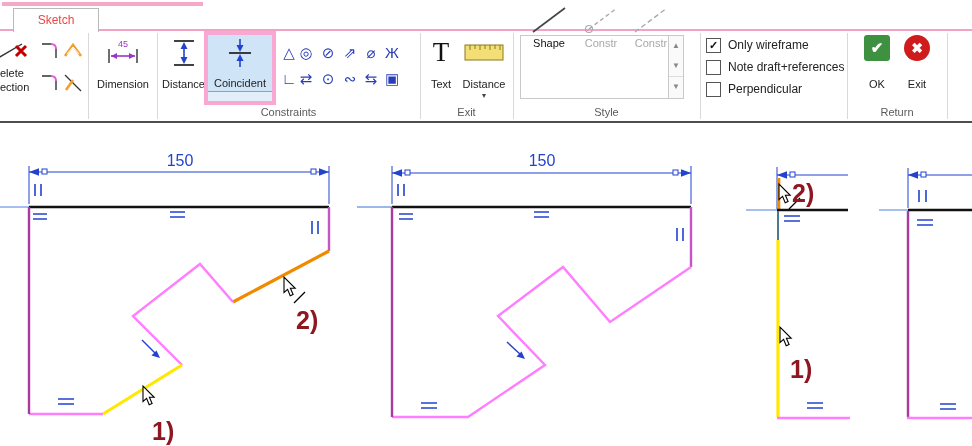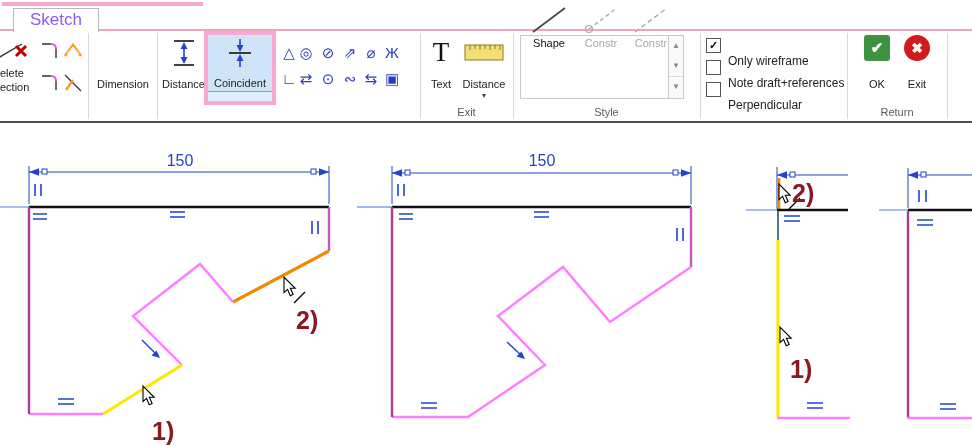--- a/index.html
+++ b/index.html
@@ -1,39 +1,39 @@
 <!DOCTYPE html>
 <html><head>
 <meta charset="utf-8">
 <style>
   html,body{margin:0;padding:0;background:#fff;}
   body{width:972px;height:446px;overflow:hidden;font-family:"Liberation Sans",sans-serif;-webkit-font-smoothing:antialiased;}
   .ribbon{position:absolute;top:0;left:0;width:972px;height:127px;background:#fff;}
   .pink-strip{position:absolute;left:2px;top:2px;width:201px;height:4px;background:#f5a9c6;}
   .tab-line{position:absolute;left:0;top:29px;width:972px;height:2px;background:#f2a3c4;}
-  .tab{position:absolute;left:13px;top:8px;width:84px;height:23px;background:#fff;border:1px solid #b9b9b9;border-bottom:none;z-index:3;font-size:17px;color:#8b5cf6;text-align:center;line-height:22px;}
+  .tab{position:absolute;left:13px;top:8px;width:84px;height:23px;background:#fff;border:1px solid #b9b9b9;border-bottom:none;z-index:3;font-size:12px;color:#ef4444;text-align:center;line-height:22px;}
   .sep{position:absolute;top:33px;height:86px;width:1px;background:#d9d9d9;}
   .grouplabel{position:absolute;top:106px;font-size:11px;color:#5a5a5a;text-align:center;}
   .bigbtn{position:absolute;top:33px;height:72px;text-align:center;font-size:11px;color:#222;cursor:default;}
   .bigbtn .blabel{position:absolute;left:0;right:0;top:45px;}
   .bigbtn .bicon{position:absolute;left:0;right:0;top:4px;height:34px;}
   .ribbon-bottom{position:absolute;left:0;top:121px;width:972px;height:2px;background:#4d4d4d;}
   .cutlabel{position:absolute;font-size:11px;color:#222;line-height:14px;}
   .coin-box{position:absolute;left:204px;top:31px;width:72px;height:74px;border:4px solid #f9a8d4;box-sizing:border-box;z-index:2;}
   .coin-inner{position:absolute;inset:0;background:#cfe4f7;font-size:11px;color:#222;text-align:center;}
   .coin-inner .strip{position:absolute;left:0;right:0;bottom:0;height:9px;background:#e3eefb;border-top:1px solid #7aa7d9;}
   .cicon{position:absolute;font-size:15px;color:#2a3db8;width:20px;text-align:center;line-height:18px;}
   .gal{position:absolute;left:520px;top:35px;width:164px;height:64px;border:1px solid #c9c9c9;box-sizing:border-box;background:#fff;}
   .galitem{position:absolute;top:37px;width:50px;text-align:center;font-size:11px;}
   .galitem .gline{position:absolute;left:5px;top:-32px;width:40px;height:30px;}
   .galscroll{position:absolute;left:668px;top:35px;width:16px;height:64px;border:1px solid #c9c9c9;border-left:1px solid #c9c9c9;box-sizing:border-box;background:#fafafa;font-size:8px;color:#888;text-align:center;}
   .galscroll div{height:20px;line-height:20px;}
   .chk-row{position:absolute;left:706px;height:16px;font-size:12px;color:#222;}
   .chk-box{position:absolute;left:0;top:0;width:13px;height:13px;border:1px solid #555;background:#fff;text-align:center;line-height:12px;font-size:11px;font-weight:bold;color:#111;}
-  .chk-lab{position:absolute;left:22px;top:16px;white-space:nowrap;}
+  .chk-lab{position:absolute;left:22px;top:0;white-space:nowrap;}
   .chk-box .mark{visibility:hidden;}
   .chk-box.checked .mark{visibility:visible;}
   .okicon{position:absolute;left:50%;margin-left:-13px;top:2px;width:26px;height:26px;border-radius:3px;background:#3f9142;color:#fff;font-size:15px;font-weight:bold;line-height:26px;text-align:center;}
   .exiticon{position:absolute;left:50%;margin-left:-13px;top:2px;width:26px;height:26px;border-radius:13px;background:#cf1b1b;color:#fff;font-size:14px;font-weight:bold;line-height:26px;text-align:center;}
   .canvas{position:absolute;left:0;top:127px;width:972px;height:319px;background:#fff;}
   svg text{font-family:"Liberation Sans",sans-serif;}
   .dimtext{fill:#2343cf;font-size:16px;}
   .steptext{fill:#8e1822;font-size:25px;font-weight:bold;}
 </style>
 </head>
@@ -64,20 +64,29 @@
     <path d="M4 4 H13 M18 9 V18" stroke="#333" stroke-width="1.4" fill="none"></path>
     <path d="M13 4 Q18 4 18 9" stroke="#e060d0" stroke-width="2" fill="none"></path>
   </svg>
   <svg style="position:absolute;left:62px;top:72px" width="22" height="22">
     <line x1="3" y1="3" x2="19" y2="19" stroke="#333" stroke-width="1.2"></line>
     <path d="M4 18 L11 8" stroke="#f0a030" stroke-width="2.6"></path>
   </svg>
   <div class="sep" style="left:88px"></div>
 
   <div class="bigbtn" style="left:92px;width:62px">
+    <div class="bicon">
+      <svg width="40" height="30" style="margin-top:0">
+        <text x="20" y="10" text-anchor="middle" font-size="9" fill="#9a35c8">45</text>
+        <line x1="6" y1="12" x2="6" y2="26" stroke="#333" stroke-width="1.4"></line>
+        <line x1="34" y1="12" x2="34" y2="26" stroke="#333" stroke-width="1.4"></line>
+        <line x1="8" y1="19" x2="32" y2="19" stroke="#9a35c8" stroke-width="1.6"></line>
+        <path d="M8 19 L14 16 V22 Z M32 19 L26 16 V22 Z" fill="#9a35c8"></path>
+      </svg>
+    </div>
     <div class="blabel">Dimension</div>
   </div>
   <div class="sep" style="left:157px"></div>
 
   <div class="bigbtn" style="left:160px;width:47px">
     <div class="bicon">
       <svg width="26" height="32">
         <line x1="3" y1="4" x2="23" y2="4" stroke="#111" stroke-width="1.6"></line>
         <line x1="3" y1="28" x2="23" y2="28" stroke="#111" stroke-width="1.6"></line>
         <line x1="13" y1="7" x2="13" y2="25" stroke="#2343cf" stroke-width="1.6"></line>
@@ -104,20 +113,21 @@
   <div class="cicon" style="left:318px;top:44px">⊘</div>
   <div class="cicon" style="left:340px;top:44px">⇗</div>
   <div class="cicon" style="left:361px;top:44px">⌀</div>
   <div class="cicon" style="left:382px;top:44px">Ж</div>
   <div class="cicon" style="left:279px;top:70px">∟</div>
   <div class="cicon" style="left:296px;top:70px">⇄</div>
   <div class="cicon" style="left:318px;top:70px">⊙</div>
   <div class="cicon" style="left:340px;top:70px">∾</div>
   <div class="cicon" style="left:361px;top:70px">⇆</div>
   <div class="cicon" style="left:382px;top:70px">▣</div>
+  <div class="grouplabel" style="left:157px;width:263px">Constraints</div>
   <div class="sep" style="left:420px"></div>
 
   <div class="bigbtn" style="left:424px;width:34px">
     <div class="bicon" style="font-family:'Liberation Serif',serif;font-size:27px;color:#111;line-height:30px">T</div>
     <div class="blabel">Text</div>
   </div>
   <div class="bigbtn" style="left:458px;width:52px">
     <div class="bicon">
       <svg width="40" height="20" style="margin-top:6px">
         <rect x="1" y="2" width="38" height="15" fill="#f3df76" stroke="#8a7a1a"></rect>

